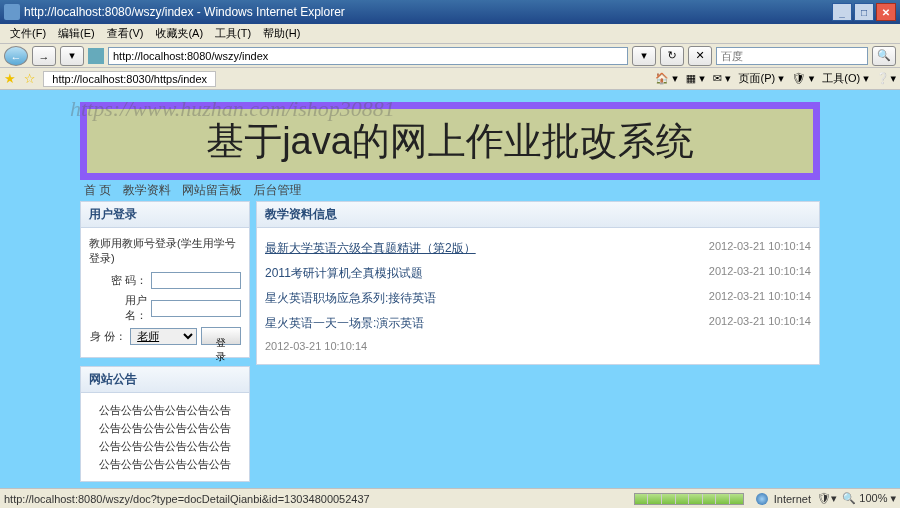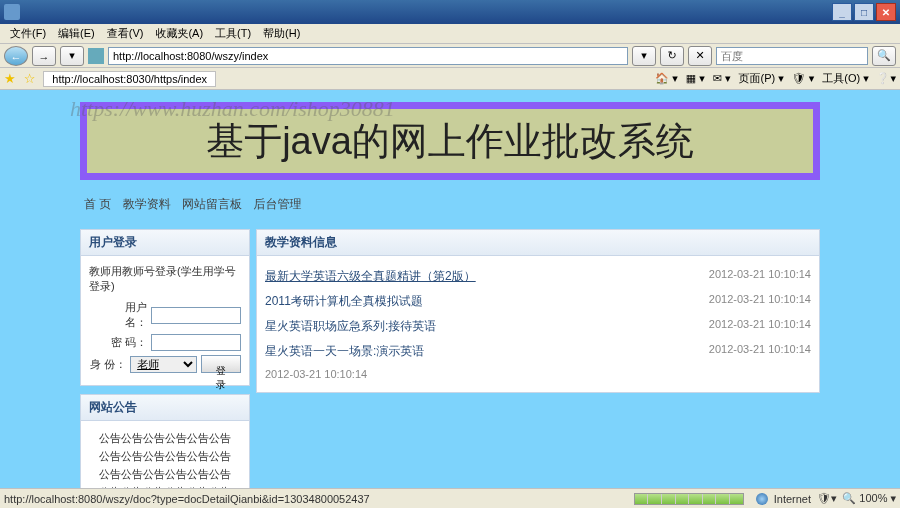--- a/index.html
+++ b/index.html
@@ -16,21 +16,21 @@
 .navbtn.back{background:linear-gradient(#b7e0f5,#5aa9d6);color:#fff;border-radius:50%;}
 .addrinput{flex:1;height:18px;border:1px solid #7f9db9;background:#fff;padding:0 4px;font-size:11px;}
 .smallicon{width:16px;height:16px;display:inline-block;}
 .toolbar2{background:#ece9d8;height:22px;display:flex;align-items:center;padding:0 4px;gap:8px;border-bottom:1px solid #c0c0c0;font-size:11px;}
 .toolbar2 .star{color:#f0c000;font-size:13px;}
 .toolbar2 .rightgrp{margin-left:auto;display:flex;gap:8px;align-items:center;}
 .viewport{background:#7dd3fc;height:398px;position:relative;overflow:hidden;}
 .watermark{position:absolute;top:6px;left:70px;font-size:22px;color:rgba(90,90,90,.35);font-style:italic;font-family:Georgia,serif;pointer-events:none;z-index:5;}
 .page{margin:0 auto;width:740px;padding-top:12px;}
 .banner{height:78px;background:#c8ce9a;border:7px solid #8b5cf6;display:flex;align-items:center;justify-content:center;font-size:38px;font-family:SimSun,serif;color:#222;}
-.navlinks{padding:16px 4px;font-size:12px;color:#444;}
+.navlinks{padding:2px 4px;font-size:12px;color:#444;}
 .navlinks span{margin-right:8px;cursor:pointer;}
 .cols{display:flex;gap:6px;}
 .leftcol{width:170px;}
 .rightcol{flex:1;}
 .box{border:1px solid #c9d6e7;margin-bottom:8px;background:#fff;}
 .boxhdr{background:linear-gradient(#f4f8fc,#e2ebf5);border-bottom:1px solid #c9d6e7;padding:4px 8px;font-size:12px;font-weight:bold;color:#2a4d7a;}
 .boxbody{padding:8px;font-size:11px;color:#333;}
 .loginhint{font-size:11px;color:#333;margin-bottom:6px;}
 .frow{display:flex;align-items:center;margin:4px 0;justify-content:flex-end;gap:4px;}
 .frow label{width:38px;text-align:right;font-size:11px;}
@@ -48,20 +48,21 @@
 .statusbar .prog span{flex:1;border-right:1px solid #ccc;background:linear-gradient(#b6e08a,#7bc142);}
 .statusbar .prog span:last-child{border-right:none;}
 .statusbar .right{margin-left:auto;display:flex;align-items:center;gap:6px;}
 .globe{width:12px;height:12px;background:radial-gradient(#9fd0f5,#2a6aa8);border-radius:50%;display:inline-block;}
 </style>
 </head>
 <body>
 
 <div class="titlebar">
   <div class="appicon"></div>
+  <span>http://localhost:8080/wszy/index - Windows Internet Explorer</span>
   <div class="wbtns">
     <div class="wbtn">_</div>
     <div class="wbtn">□</div>
     <div class="wbtn close">✕</div>
   </div>
 </div>
 
 <div class="menubar">
   <span>文件(F)</span>
   <span>编辑(E)</span>
@@ -112,26 +113,26 @@
       <span>后台管理</span>
     </div>
     <div class="cols">
       <div class="leftcol">
 
         <div class="box">
           <div class="boxhdr">用户登录</div>
           <div class="boxbody">
             <div class="loginhint">教师用教师号登录(学生用学号登录)</div>
             <div class="frow">
+              <label>密   码：</label>
+              <input type="password" style="">
+            </div>
+            <div class="frow">
               <label>用户名：</label>
               <input type="text" style="">
-            </div>
-            <div class="frow">
-              <label>密   码：</label>
-              <input type="password" style="">
             </div>
             <div class="frow">
               <label>身   份：</label>
               <select><option>老师</option></select>
               <button class="loginbtn">登  录</button>
             </div>
           </div>
         </div>
 
         <div class="box">

